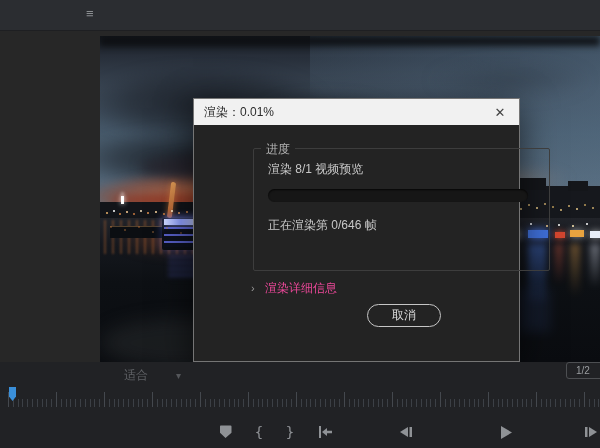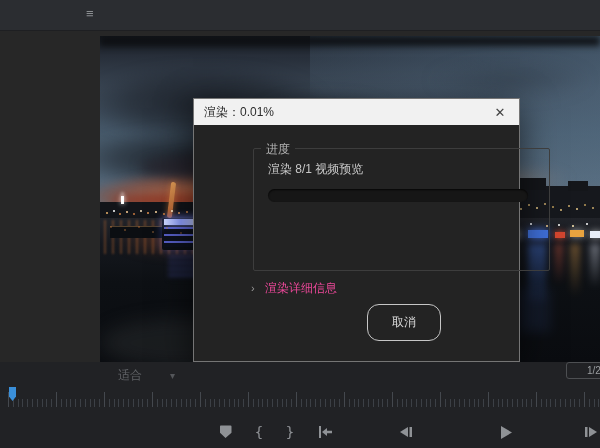--- a/index.html
+++ b/index.html
@@ -81,30 +81,30 @@
   .dlg-body{left:0;top:26px;width:100%;height:238px;margin-left:44px;}
   .groupbox{left:15px;top:23px;width:297px;height:123px;border:1px solid #3d3d3d;border-radius:2px;box-sizing:border-box;}
   .group-label{left:7px;top:-8px;padding:0 5px;background:#232323;font-size:12px;color:#b5b5b5;position:absolute;}
   .task-text{left:14px;top:12px;font-size:12px;color:#c8c8c8;position:absolute;}
   .progress-track{left:14px;top:40px;width:260px;height:13px;background:#161616;border-radius:7px;position:absolute;box-shadow:inset 0 1px 2px rgba(0,0,0,.8);}
   .progress-fill{left:0;top:0;height:100%;background:#3f8fd6;border-radius:7px;position:absolute;}
   .status-text{left:14px;top:68px;font-size:12px;color:#c8c8c8;position:absolute;}
   .details-row{left:13px;top:155px;height:16px;display:flex;align-items:center;cursor:pointer;}
   .details-caret{font-size:11px;color:#9a9a9a;width:14px;}
   .details-label{font-size:12px;color:#ec4899;}
-  .cancel-btn{left:129px;top:179px;width:74px;height:37px;border:1.5px solid #c6c6c6;border-radius:12px;box-sizing:border-box;display:flex;align-items:center;justify-content:center;font-size:12px;color:#dcdcdc;cursor:pointer;background:transparent;}
+  .cancel-btn{left:129px;top:179px;width:74px;height:23px;border:1.5px solid #c6c6c6;border-radius:12px;box-sizing:border-box;display:flex;align-items:center;justify-content:center;font-size:12px;color:#dcdcdc;cursor:pointer;background:transparent;}
 
   
   .bottombar{left:0;top:362px;width:600px;height:86px;background:#212225;}
   .timecode{left:18px;top:5px;font-size:15px;color:#b4b6b8;font-family:"DejaVu Sans Mono","Liberation Mono",monospace;letter-spacing:.5px;}
   .fit-dd{left:108px;top:4px;width:84px;height:18px;display:flex;align-items:center;cursor:pointer;}
-  .fit-label{font-size:12px;color:#606266;margin-left:10px;}
+  .fit-label{font-size:12px;color:#606266;margin-left:16px;}
   .fit-caret{font-size:10px;color:#54565a;margin-left:28px;}
   .res-dd{left:566px;top:0px;width:40px;height:15px;border:1px solid #4d4f52;border-radius:3px;display:flex;align-items:center;cursor:pointer;}
-  .res-label{font-size:10px;color:#9a9da0;margin-left:20px;}
+  .res-label{font-size:10px;color:#9a9da0;margin-left:9px;}
 
   .ruler{left:8px;top:27px;width:592px;height:20px;cursor:pointer;}
   .ticks-minor{position:absolute;left:0;top:10px;width:100%;height:8px;background:repeating-linear-gradient(90deg,#3c4046 0 1px,transparent 1px 4.8px);}
   .ticks-major{position:absolute;left:0;top:3px;width:100%;height:15px;background:repeating-linear-gradient(90deg,#44484e 0 1px,transparent 1px 48px);}
   .playhead{left:9px;top:25px;width:7px;height:14px;background:#3a8fd9;clip-path:polygon(0 0,100% 0,100% 68%,50% 100%,0 68%);cursor:ew-resize;}
 
   .transport{left:0;top:53px;width:600px;height:33px;}
   .tbtn{position:absolute;top:6px;width:22px;height:22px;display:flex;align-items:center;justify-content:center;cursor:pointer;color:#8f9296;}
   .tbtn svg{display:block;}
   .glyph{font-size:14px;color:#8f9296;font-family:"DejaVu Sans",sans-serif;}
@@ -173,20 +173,21 @@
     <span class="dlg-title">渲染：0.01%</span>
     <span class="dlg-close">✕</span>
   </div>
   <div class="abs dlg-body">
     <div class="abs groupbox">
       <span class="group-label">进度</span>
       <span class="task-text">渲染 8/1 视频预览</span>
       <div class="progress-track">
         <div class="progress-fill" style="width: 0.01%;"></div>
       </div>
+      <span class="status-text">正在渲染第 0/646 帧</span>
     </div>
     <div class="abs details-row">
       <span class="details-caret">›</span>
       <span class="details-label">渲染详细信息</span>
     </div>
     <div class="abs cancel-btn">取消</div>
   </div>
 </div>
 
 <div class="abs bottombar">

